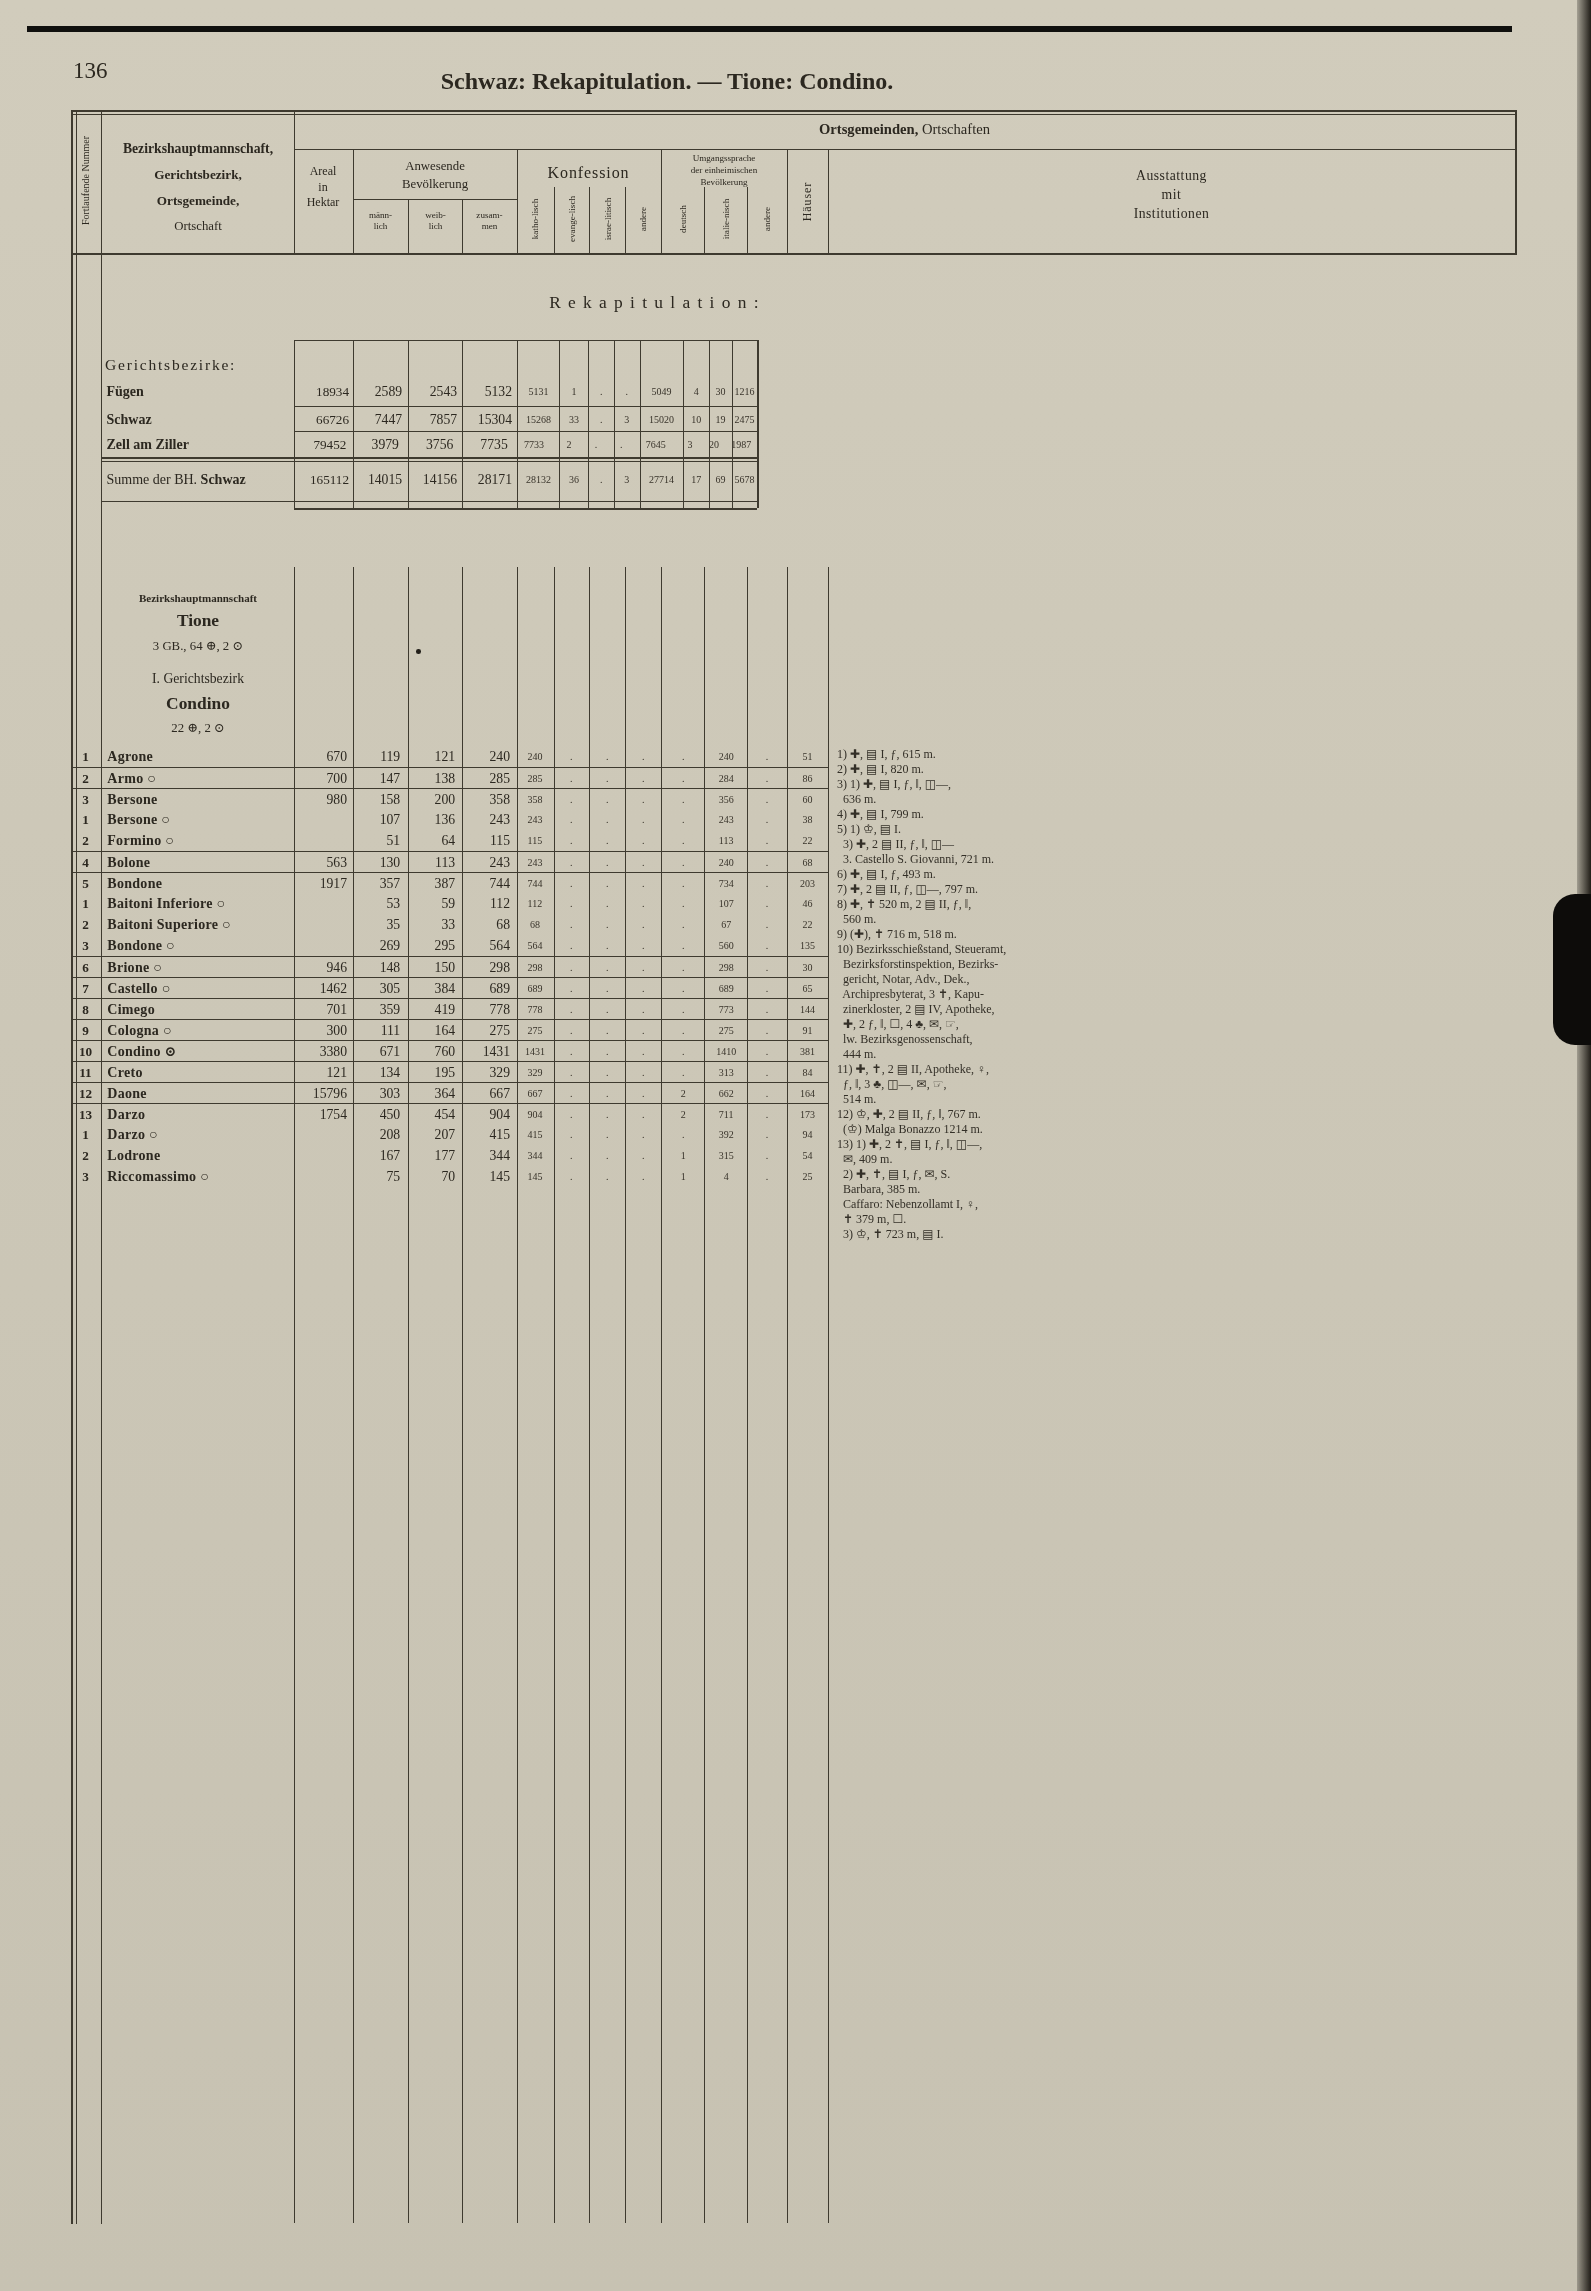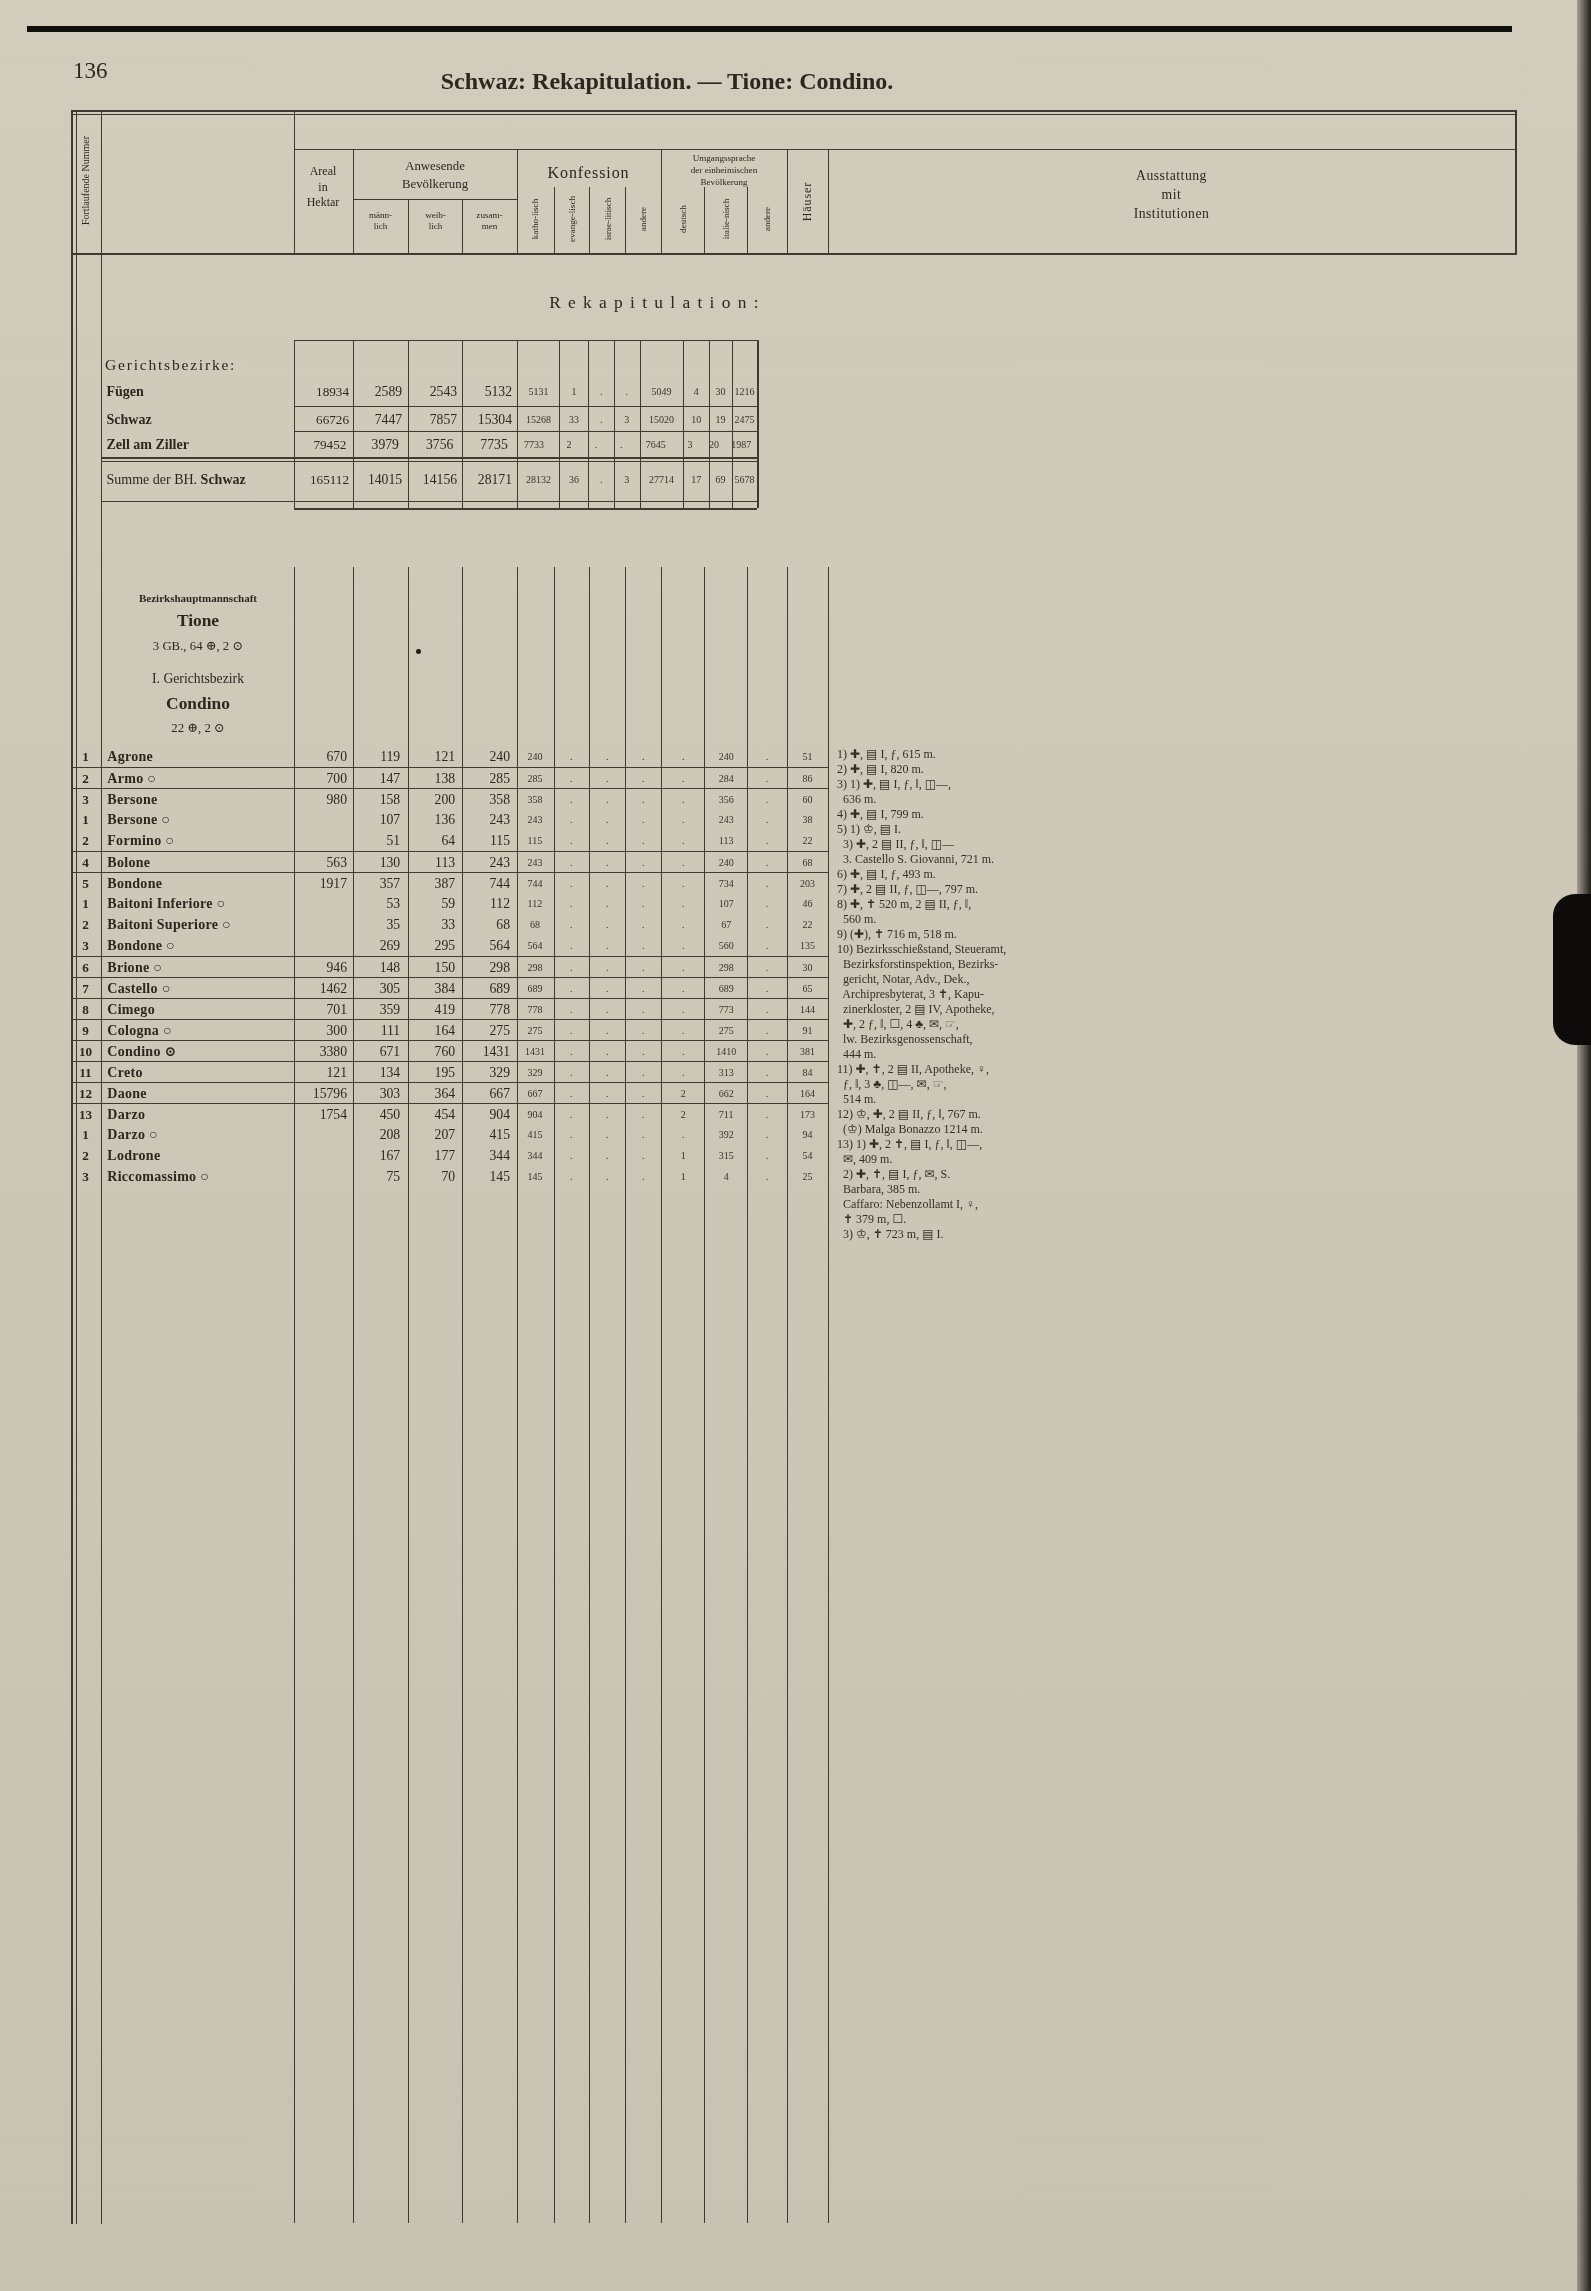--- a/index.html
+++ b/index.html
@@ -63,21 +63,30 @@
   <div class="abs" style="left:27.4px;top:25.6px;width:1485px;height:6.4px;background:#10100e"></div>
   <div class="abs" style="left:1577px;top:0;width:14.6px;height:2292px;background:linear-gradient(90deg,rgba(30,28,24,.25),#17140f)"></div>
   <div class="abs" style="left:1553px;top:894px;width:38px;height:151px;background:#0d0c0a;border-radius:22px 0 0 22px"></div>
   <div class="dot" style="left:416px;top:649px"></div>
 
   <div class="abs pageno" style="left:73px;top:58px">136</div>
   <div class="abs title" style="left:0;top:68px;width:1334px">Schwaz: Rekapitulation. — Tione: Condino.</div>
 
   <div class="rot" style="left:17.4px;top:175px;width:137px;font-size:10px">Fortlaufende Nummer</div>
 
-
+  <div class="abs center" style="left:101px;top:135px;width:194px">
+    <div class="h-name-1">Bezirkshauptmannschaft,</div>
+    <div class="h-name-2">Gerichtsbezirk,</div>
+    <div class="h-name-3">Ortsgemeinde,</div>
+    <div class="h-name-4">Ortschaft</div>
+  </div>
+
+  <div class="abs center h-span" style="left:294px;top:121px;width:1221px">
+    <span class="b">Ortsgemeinden,</span><span> Ortschaften</span>
+  </div>
 
   <div class="abs center prelines h-areal" style="left:294px;top:164px;width:58px">Areal
 in
 Hektar</div>
 
   <div class="abs center prelines h-bev" style="left:353px;top:157px;width:164px">Anwesende
 Bevölkerung</div>
   <div class="abs center prelines h-sub" style="left:353px;top:210px;width:55px">männ-
 lich</div>
   <div class="abs center prelines h-sub" style="left:408px;top:210px;width:55px">weib-

